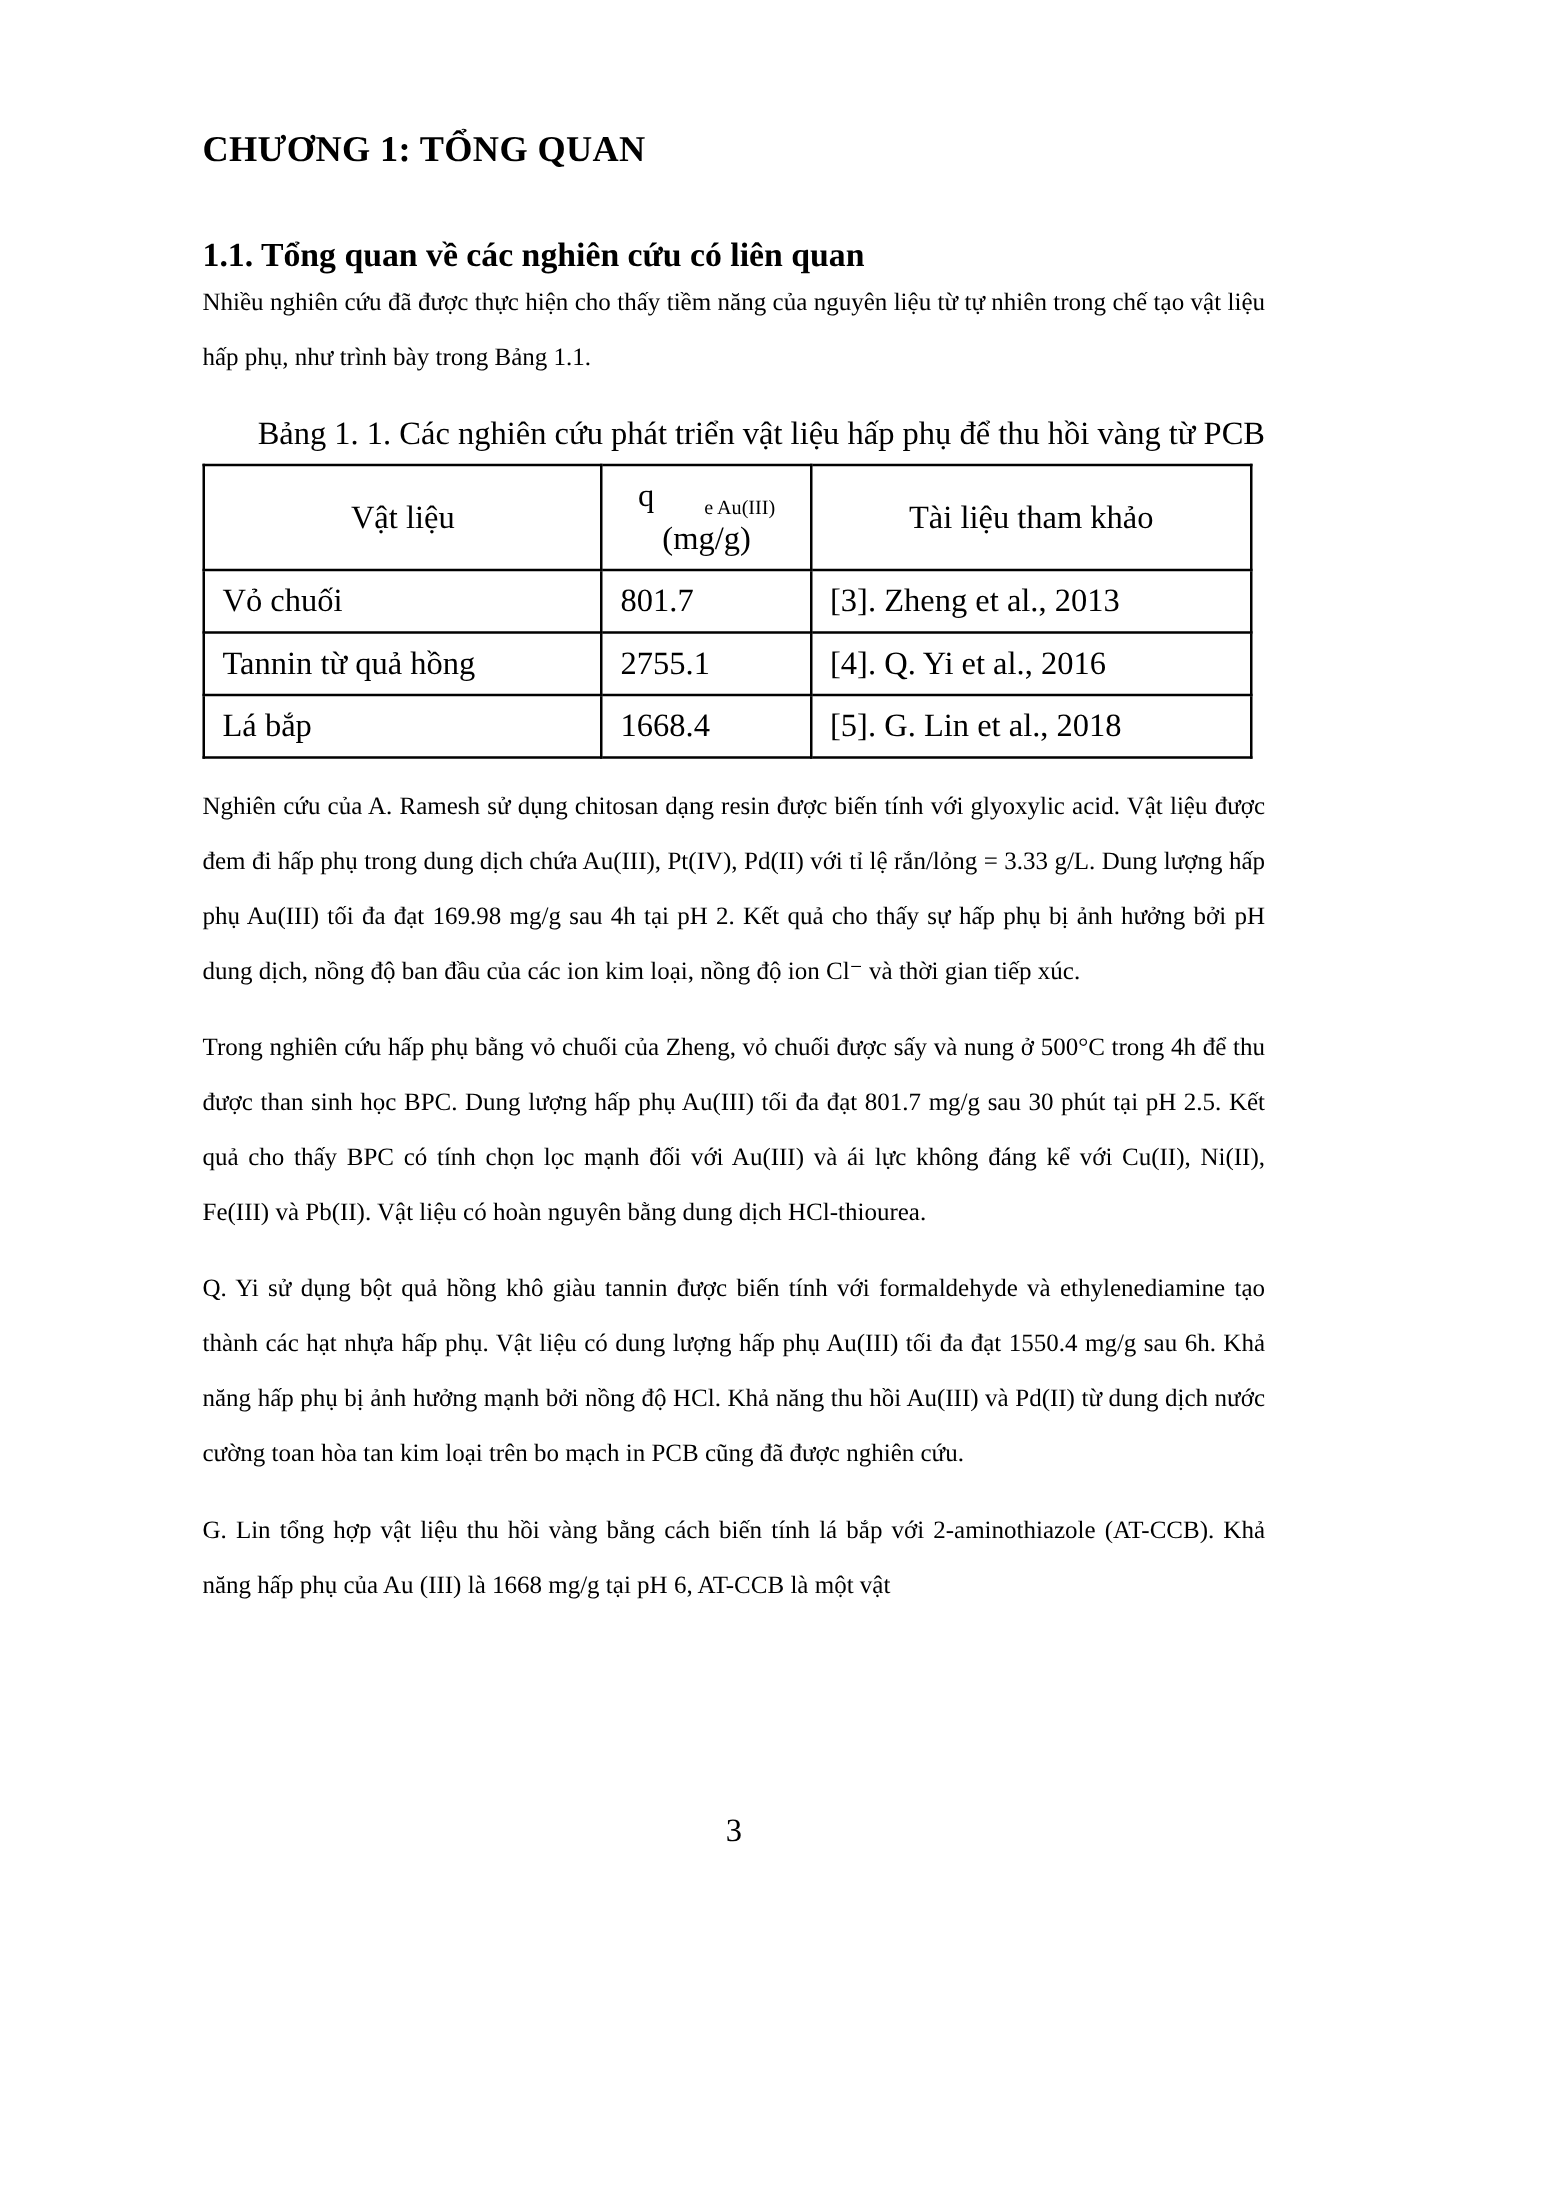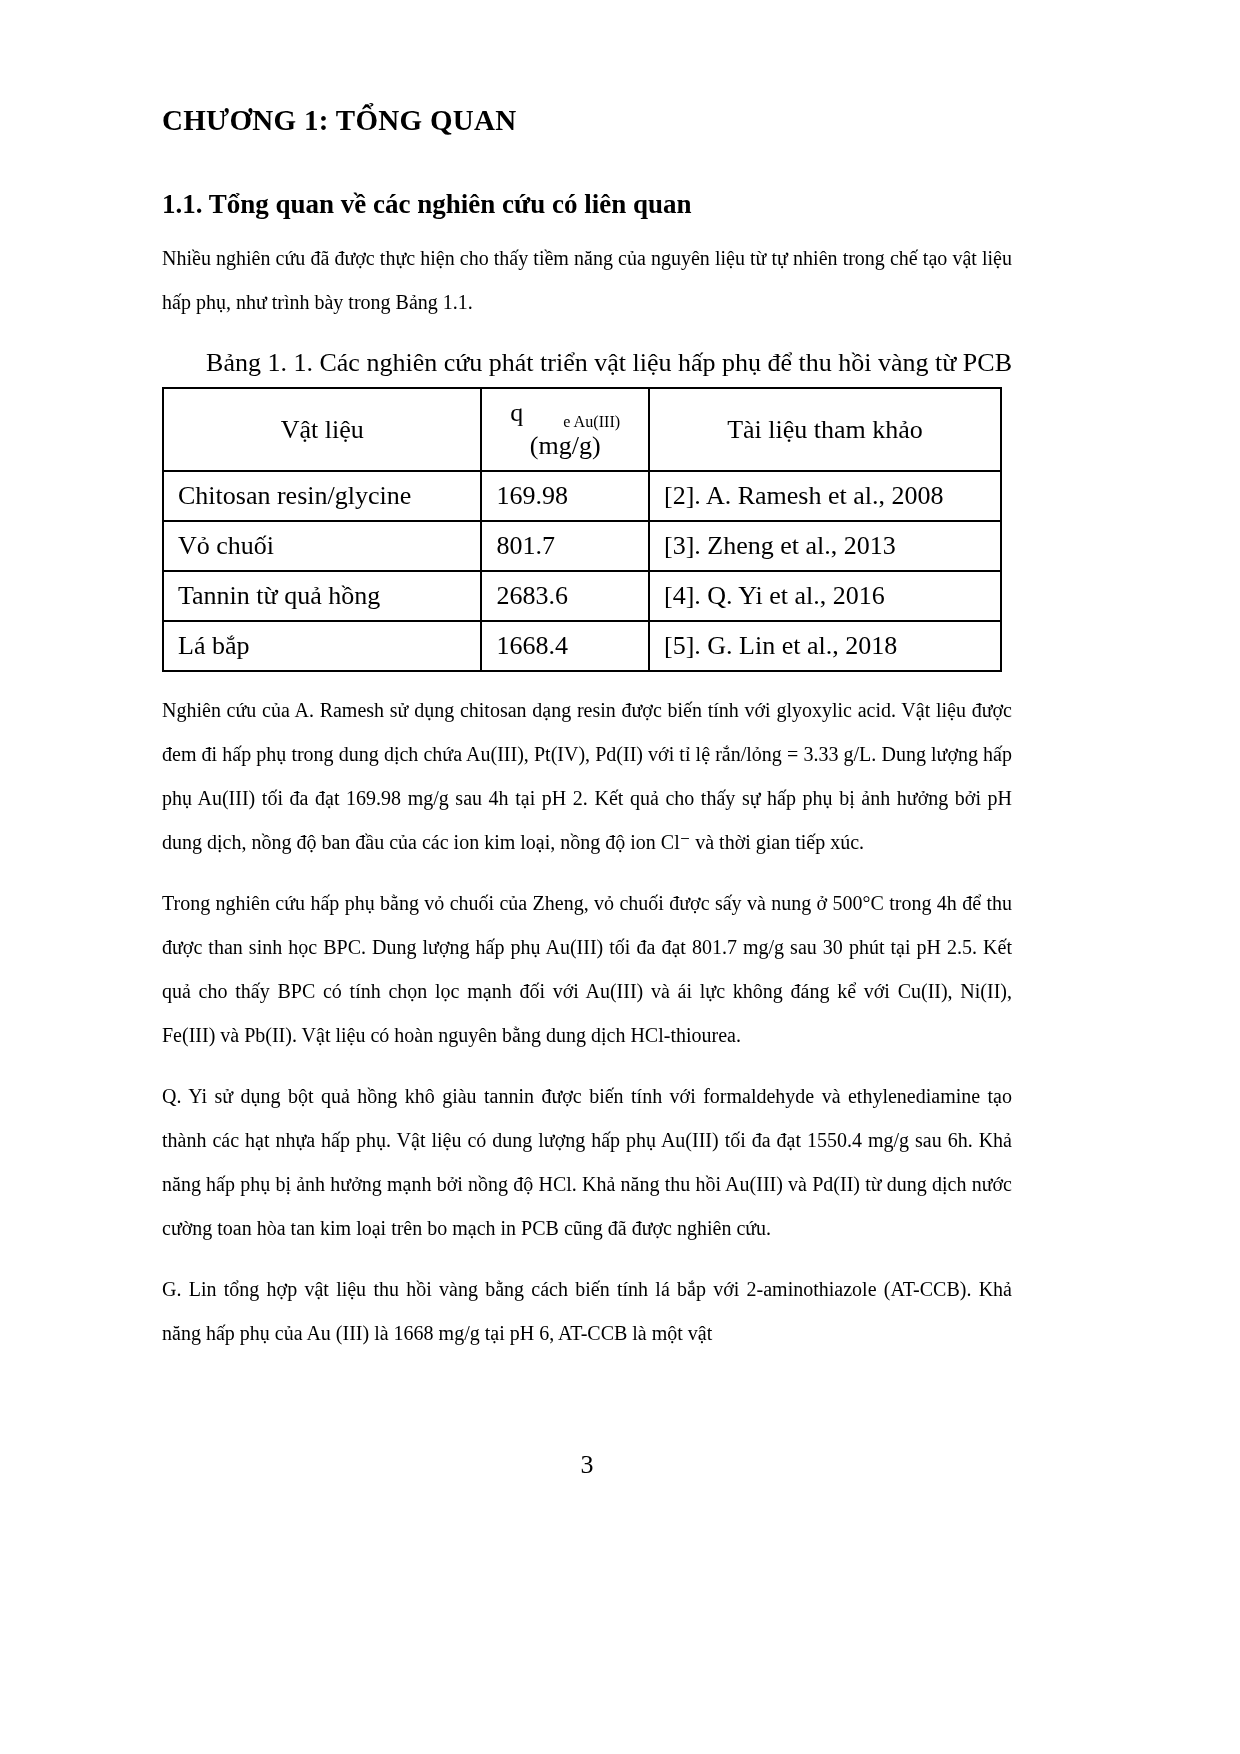--- a/index.html
+++ b/index.html
@@ -17,21 +17,21 @@
   }
   .chapter-title {
     font-size: 29px;
     font-weight: bold;
     letter-spacing: 0.3px;
     margin-bottom: 52px;
   }
   .section-heading {
     font-size: 27px;
     font-weight: bold;
-    margin-bottom: 16px;
+    margin-bottom: 0;
   }
   p.body {
     font-size: 20px;
     line-height: 44px;
     text-align: justify;
     margin-bottom: 17px;
   }
   .table-caption {
     font-size: 26px;
     line-height: 44px;
@@ -88,32 +88,27 @@
     </colgroup>
     <thead>
       <tr>
         <th>Vật liệu</th>
         <th><span>q</span><sub class="q-sub">e Au(III)</sub> <span>(mg/g)</span></th>
         <th>Tài liệu tham khảo</th>
       </tr>
     </thead>
     <tbody>
       <tr>
-        <td>Chitosan resin/glycine</td>
-        <td>169.98</td>
-        <td>[2]. A. Ramesh et al., 2008</td>
-      </tr>
-      <tr>
         <td>Vỏ chuối</td>
         <td>801.7</td>
         <td>[3]. Zheng et al., 2013</td>
       </tr>
       <tr>
         <td>Tannin từ quả hồng</td>
-        <td>2683.6</td>
+        <td>2755.1</td>
         <td>[4]. Q. Yi et al., 2016</td>
       </tr>
       <tr>
         <td>Lá bắp</td>
         <td>1668.4</td>
         <td>[5]. G. Lin et al., 2018</td>
       </tr>
     </tbody>
   </table>
 

